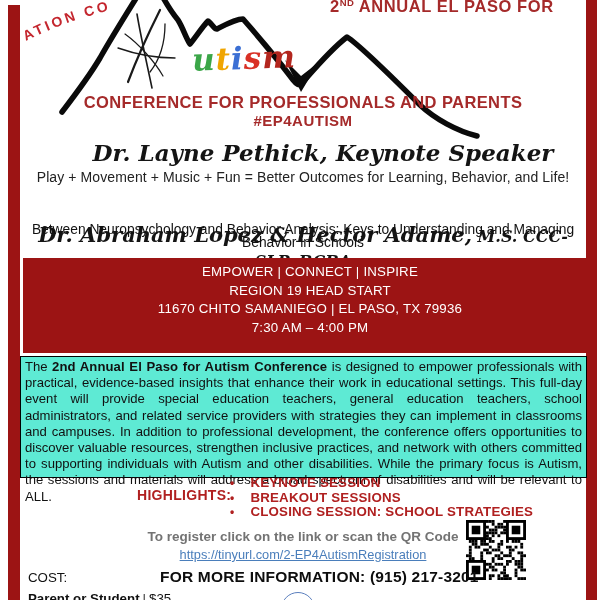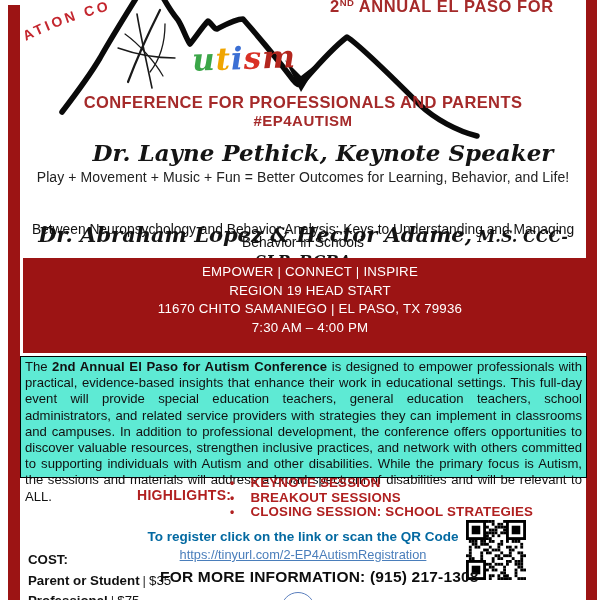--- a/index.html
+++ b/index.html
@@ -55,29 +55,29 @@
 
   .highlights-label{
     position:absolute;left:137px;top:487px;color:#B02020;font-weight:bold;font-size:14px;
     letter-spacing:0.3px;
   }
   .highlights-list{position:absolute;left:230px;top:476px;}
   .hl-item{display:flex;align-items:baseline;color:#B02020;font-weight:bold;
     font-size:13.3px;line-height:14.7px;letter-spacing:0.2px;white-space:nowrap;}
   .hl-bullet{font-size:12px;margin-right:16px;}
 
-  .register-line{top:529px;font-weight:bold;font-size:13.5px;color:#0369a1;}
+  .register-line{top:529px;font-weight:bold;font-size:13.5px;color:#737373;}
   .register-link-line{top:547px;font-size:12.8px;}
   .register-link-line a{color:#4A7EBB;text-decoration:underline;}
 
   .qr-svg{position:absolute;left:466px;top:520px;}
 
   .cost-block{position:absolute;left:28px;top:552px;font-size:13.3px;color:#111;
     white-space:nowrap;}
-  .cost-label{font-weight:bold;margin-bottom:5px;}
+  .cost-label{font-weight:normal;margin-bottom:5px;margin-top:18px;}
   .cost-row{margin-bottom:3px;line-height:17px;}
   .cost-row .cost-name{font-weight:bold;}
   .cost-row .cost-sep{color:#333;padding:0 3px;}
 
   .more-info{
     position:absolute;left:160px;top:568px;font-weight:bold;font-size:15.5px;
     letter-spacing:0.2px;color:#0d0d0d;white-space:nowrap;
   }
 
   .bottom-logo-arc{
@@ -321,17 +321,17 @@
   <div class="cost-block">
     <div class="cost-label">COST:</div>
     <div class="cost-row">
       <span class="cost-name">Parent or Student</span><span class="cost-sep">|</span><span>$35</span>
     </div>
     <div class="cost-row">
       <span class="cost-name">Professional</span><span class="cost-sep">|</span><span>$75</span>
     </div>
   </div>
 
-  <div class="more-info">FOR MORE INFORMATION: (915) 217-1308</div>
+  <div class="more-info">FOR MORE INFORMATION: (915) 217-3201</div>
 
   <div class="bottom-logo-arc"></div>
 
 </div>
 
 </body></html>

